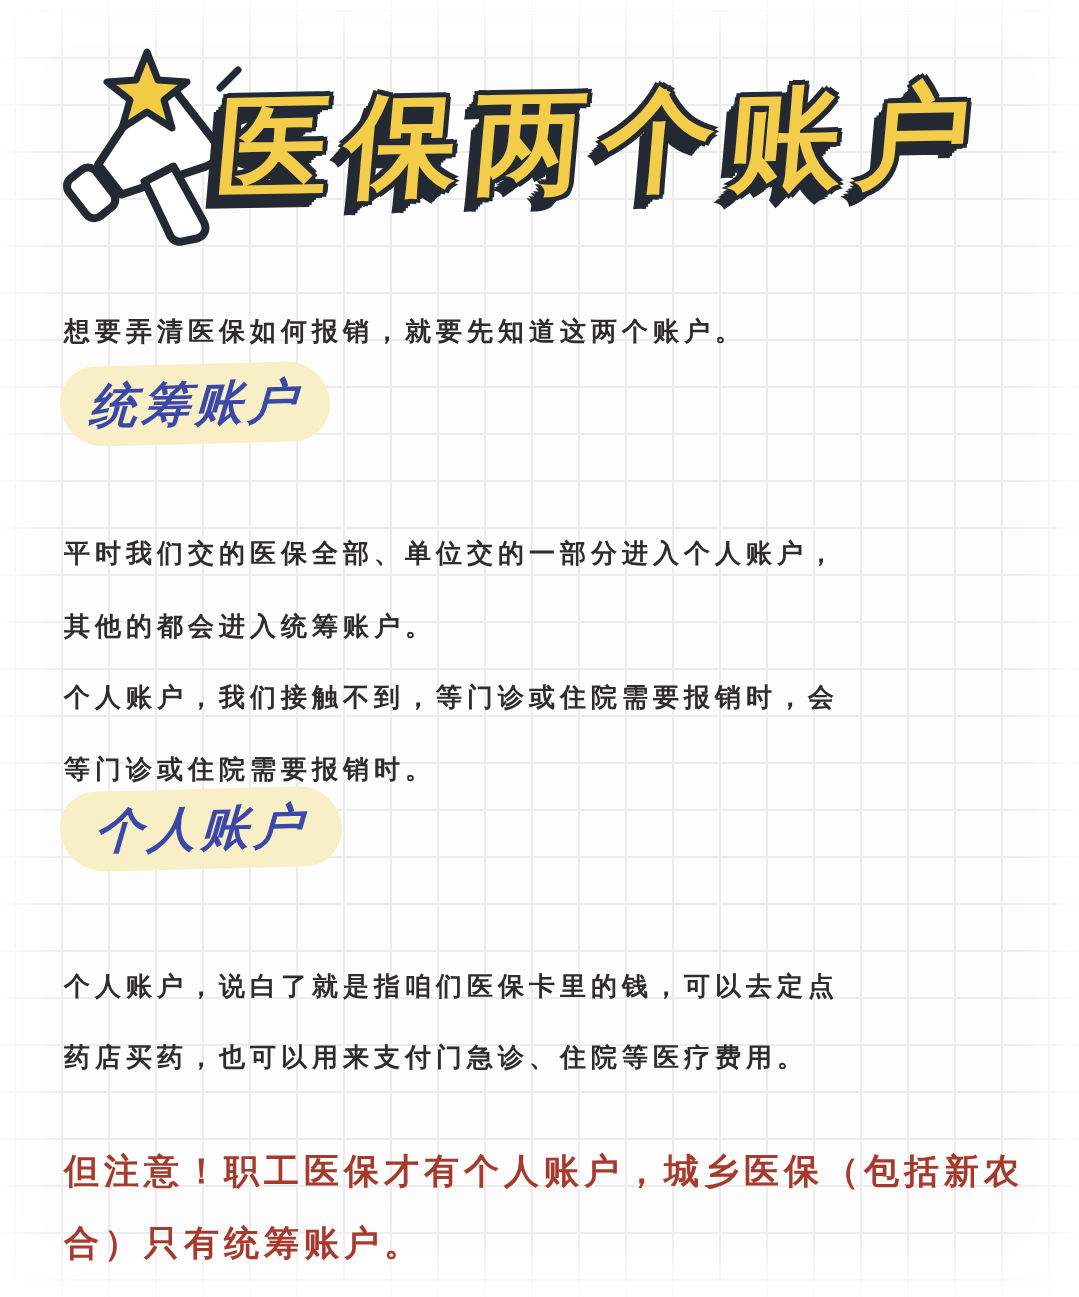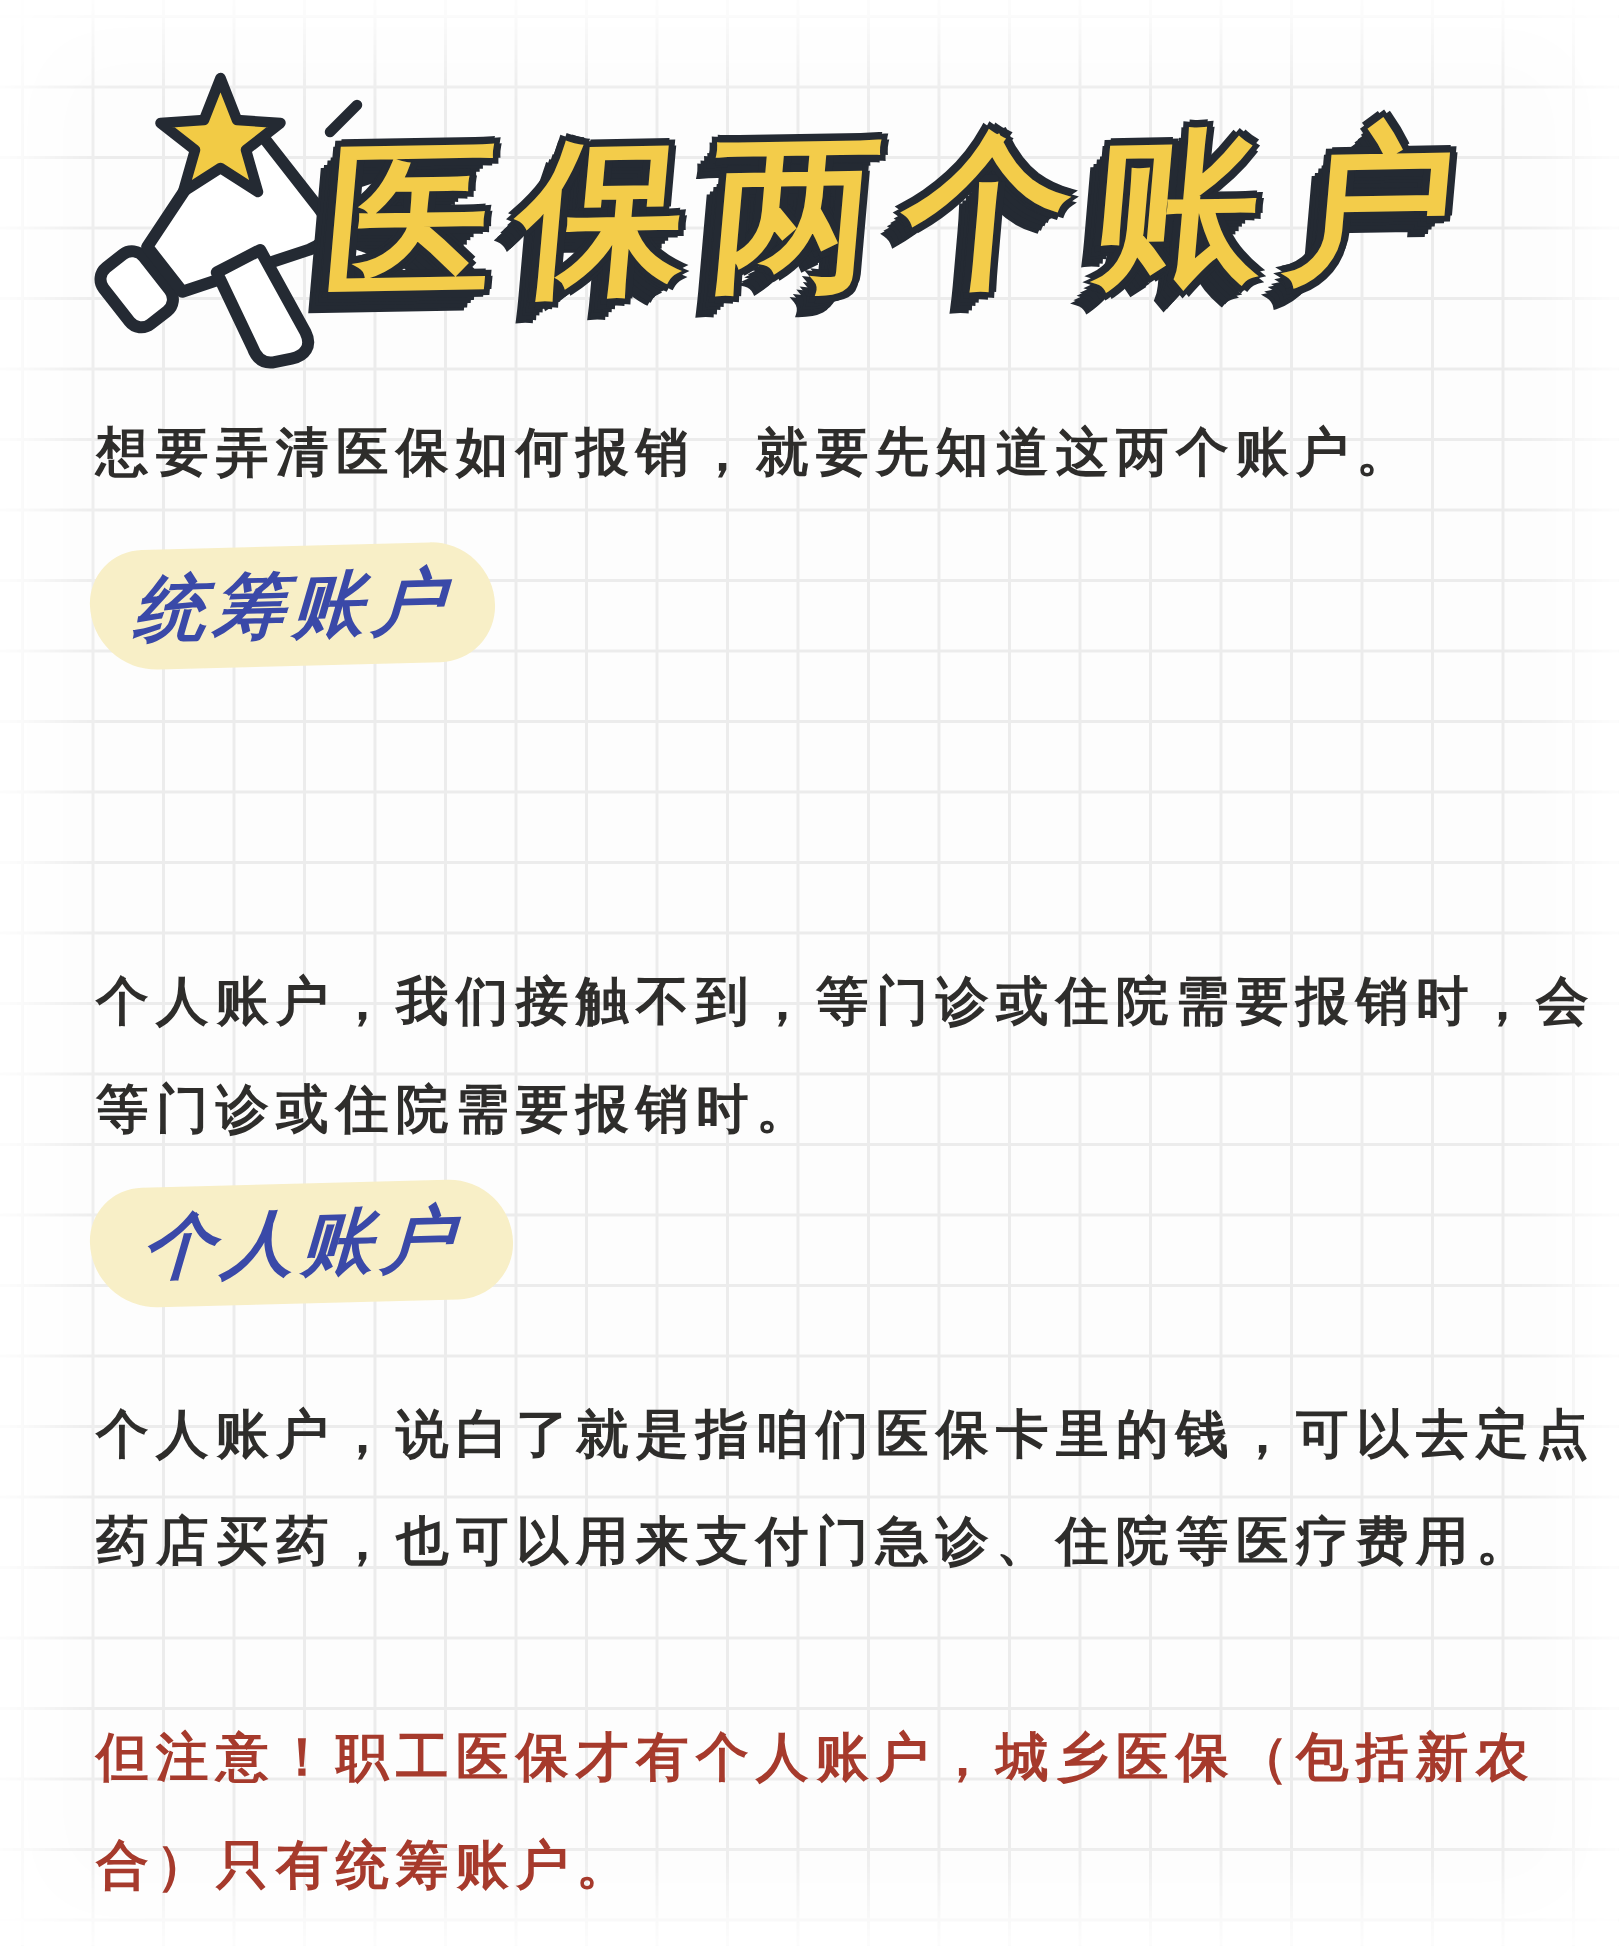--- a/index.html
+++ b/index.html
@@ -43,23 +43,24 @@
     text-shadow:
       5px 0 0 var(--ink), -5px 0 0 var(--ink),
       0 5px 0 var(--ink), 0 -5px 0 var(--ink),
       4px 4px 0 var(--ink), -4px 4px 0 var(--ink),
       4px -4px 0 var(--ink), -4px -4px 0 var(--ink),
       -6px 7px 0 var(--ink), -8px 9px 0 var(--ink),
       -10px 12px 0 var(--ink), -12px 14px 0 var(--ink);
   }
   .body-line{
     position:absolute;left:64px;
-    font-size:35px;letter-spacing:5px;
+    font-size:26px;letter-spacing:5px;
     color:var(--body);font-weight:600;
     white-space:nowrap;
+    margin-top:36px;
   }
   .heading-blob{
     position:absolute;
     background:var(--blob);
     border-radius:40px 48px 42px 50px;
     transform:rotate(-1.5deg);
     display:flex;align-items:center;justify-content:center;
   }
   .blob1{left:60px;top:364px;width:270px;height:80px;}
   .blob2{left:60px;top:789px;width:282px;height:80px;}
@@ -99,20 +100,22 @@
     </svg>
   </div>
 
   <h1 class="title">医保两个账户</h1>
 
   <div class="body-line" style="top:278px">想要弄清医保如何报销，就要先知道这两个账户。</div>
 
   <div class="heading-blob blob1">
     <span class="heading-text">统筹账户</span>
   </div>
+  <div class="body-line" style="top:500px">平时我们交的医保全部、单位交的一部分进入个人账户，</div>
+  <div class="body-line" style="top:573px">其他的都会进入统筹账户。</div>
   <div class="body-line" style="top:644px">个人账户，我们接触不到，等门诊或住院需要报销时，会</div>
   <div class="body-line" style="top:716px">等门诊或住院需要报销时。</div>
 
   <div class="heading-blob blob2">
     <span class="heading-text">个人账户</span>
   </div>
   <div class="body-line" style="top:1004px">药店买药，也可以用来支付门急诊、住院等医疗费用。</div>
   <div class="body-line" style="top:933px">个人账户，说白了就是指咱们医保卡里的钱，可以去定点</div>
 
   <div class="note-line" style="top:1148px">但注意！职工医保才有个人账户，城乡医保（包括新农</div>

